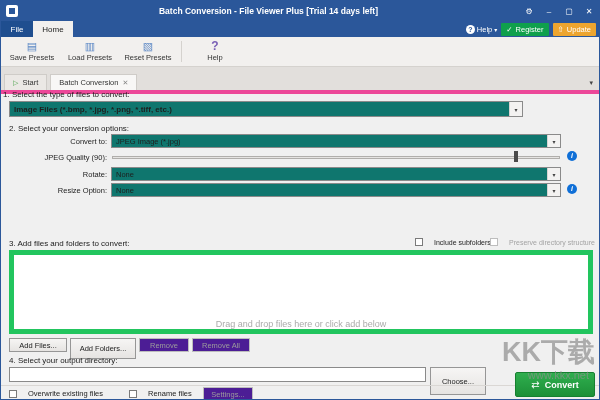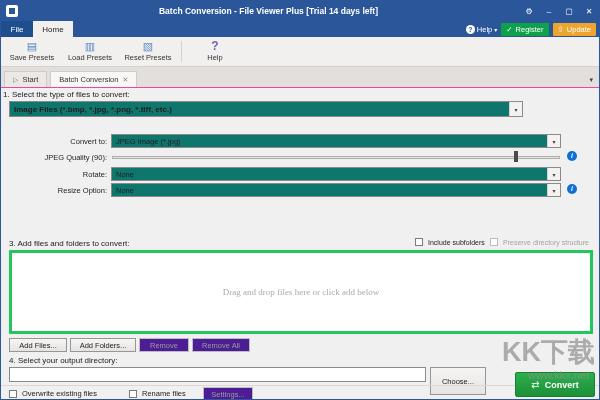--- a/index.html
+++ b/index.html
@@ -41,22 +41,22 @@
   .ribbon { position:absolute; left:0; top:36px; width:100%; height:30px;
             background:#f2f0ee; border-bottom:1px solid #d5d2ce; display:flex;
             align-items:stretch; padding:1px 2px; }
   .ribbon-btn { width:58px; display:flex; flex-direction:column; align-items:center;
                 justify-content:center; gap:1px; font-size:7.5px; color:#333; }
   .ribbon-ic { font-size:11px; line-height:11px; color:#5b87c5; }
   .ribbon-ic.purple { color:#7a5fb5; font-weight:bold; font-size:12px; }
   .ribbon-sep { width:1px; background:#d5d2ce; margin:3px 4px; }
 
   
-  .tabstrip { position:absolute; left:0; top:66px; width:100%; height:21px;
-              background:#e2dfdc; border-bottom:1px solid #ec4899; display:flex;
+  .tabstrip { position:absolute; left:0; top:66px; width:100%; height:27px;
+              background:#e2dfdc; border-bottom:4px solid #ec4899; display:flex;
               align-items:flex-end; }
   .doc-tab { height:16px; display:flex; align-items:center; gap:4px; padding:0 8px;
              font-size:7.5px; background:#ebe8e5; border:1px solid #cfccc8;
              border-bottom:none; margin-left:3px; color:#333; }
   .doc-tab.active { background:#f8f7f6; }
   .start-ic { color:#3f9e3f; font-size:7px; }
   .tab-x { color:#888; font-size:7px; }
   .strip-caret { margin-left:auto; padding:0 6px 3px 0; font-size:7px; color:#444; }
 
   
@@ -69,32 +69,32 @@
   .combo-arrow { width:13px; align-self:stretch; display:flex; align-items:center;
                  justify-content:center; font-size:6px; color:#444;
                  border-left:1px solid #d6d4d2; background:#f3f2f1; }
   .btn { position:absolute; background:linear-gradient(#f6f5f4,#e6e4e2);
          border:1px solid #969696; font-size:7.5px; color:#222;
          display:flex; align-items:center; justify-content:center; }
   .btn.disabled { color:#9c9c9c; border-color:#bdbdbd; background:#4c1d95; }
   .info-ic { position:absolute; width:10px; height:10px; border-radius:50%;
              background:#0f6fd7; color:#fff; font-size:7px; font-weight:bold;
              font-style:italic; text-align:center; line-height:10px; }
-  .cbrow { position:absolute; display:flex; align-items:center; gap:5px; font-size:7px; color:#222; }
+  .cbrow { position:absolute; display:flex; align-items:center; gap:11px; font-size:7px; color:#222; }
   .cbrow.dim { color:#a3a3a3; }
   .cb { width:8px; height:8px; border:1px solid #7a7a7a; background:#fff; flex:0 0 auto; }
   .cbrow.dim .cb { border-color:#bdbdbd; }
 
   .slider { position:absolute; }
   .slider-track { position:absolute; left:1px; right:1px; top:6px; height:3px;
                   background:#e6e4e2; border:1px solid #b0aeab; }
   .slider-handle { position:absolute; top:1px; width:4px; height:11px; background:#4a4a4a; }
 
-  .dropzone { position:absolute; background:#fff; border:3px solid #22c55e;
-              display:flex; align-items:center; justify-content:center;font-family:Liberation Serif, serif; }
+  .dropzone { position:absolute; background:#fff; border:5px solid #22c55e;
+              display:flex; align-items:flex-end; justify-content:center; }
   .drop-hint { color:#aaa; font-size:9px; }
 
   .text-input { position:absolute; background:#fff; border:1px solid #8a8a8a;
                 font-size:7.5px; padding:0 3px; font-family:"Liberation Sans", sans-serif; }
 
   .footer-sep { position:absolute; left:0; top:384px; width:100%; height:1px; background:#dad7d4; }
   .convert-btn { position:absolute; left:514px; top:371px; width:80px; height:25px;
                  background:linear-gradient(#2fae4e,#1d9038); border:1px solid #168030;
                  border-radius:2px; color:#fff; font-size:9px; font-weight:bold;
                  display:flex; align-items:center; justify-content:center; gap:5px; }
@@ -174,20 +174,21 @@
     </span>
     <span class="strip-caret">▾</span>
   </div>
 
   <div class="heading" style="left:2px; top:89px;">1. Select the type of files to convert:</div>
   <div class="combo" style="left:8px; top:100px; width:514px; height:16px;">
     <span class="combo-text bold">Image Files (*.bmp, *.jpg, *.png, *.tiff, etc.)</span>
     <span class="combo-arrow">▾</span>
   </div>
 
+  <div class="heading" style="left:8px; top:123px;">2. Select your conversion options:</div>
 
   <div class="flabel" style="top:136px;">Convert to:</div>
   <div class="combo" style="left:110px; top:133px; width:450px; height:14px;">
     <span class="combo-text">JPEG Image (*.jpg)</span>
     <span class="combo-arrow">▾</span>
   </div>
 
   <div class="flabel" style="top:152px;">JPEG Quality (90):</div>
   <div class="slider" style="left:110px; top:149px; width:450px; height:14px;">
     <span class="slider-track"></span>
@@ -216,21 +217,21 @@
   <span class="cbrow dim" style="left:489px; top:237px;">
     <span class="cb"></span>
     <span>Preserve directory structure</span>
   </span>
 
   <div class="dropzone" style="left:8px; top:249px; width:584px; height:84px;">
     <span class="drop-hint">Drag and drop files here or click add below</span>
   </div>
 
   <div class="btn" style="left:8px; top:337px; width:58px; height:14px;">Add Files...</div>
-  <div class="btn" style="left:69px; top:337px; width:66px; height:14px;">Add Folders...</div>
+  <div class="btn" style="left:69px; top:337px; width:66px; height:21px;">Add Folders...</div>
   <div class="btn disabled" style="left:138px; top:337px; width:50px; height:14px;">Remove</div>
   <div class="btn disabled" style="left:191px; top:337px; width:58px; height:14px;">Remove All</div>
 
   <div class="heading" style="left:8px; top:355px;">4. Select your output directory:</div>
   <input class="text-input" style="left: 8px; top: 366px; width: 417px; height: 15px;" value="">
   <div class="btn" style="left:429px; top:366px; width:56px; height:28px;">Choose...</div>
 
   <div class="footer-sep"></div>
   <span class="cbrow" style="left:8px; top:388px; font-size:7.5px;">
     <span class="cb"></span>

